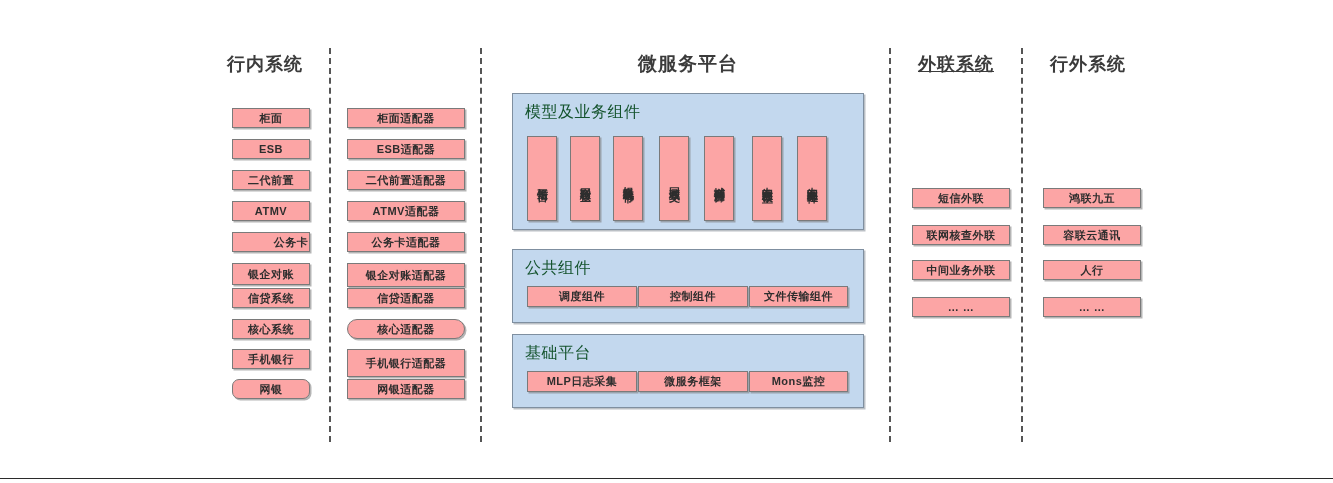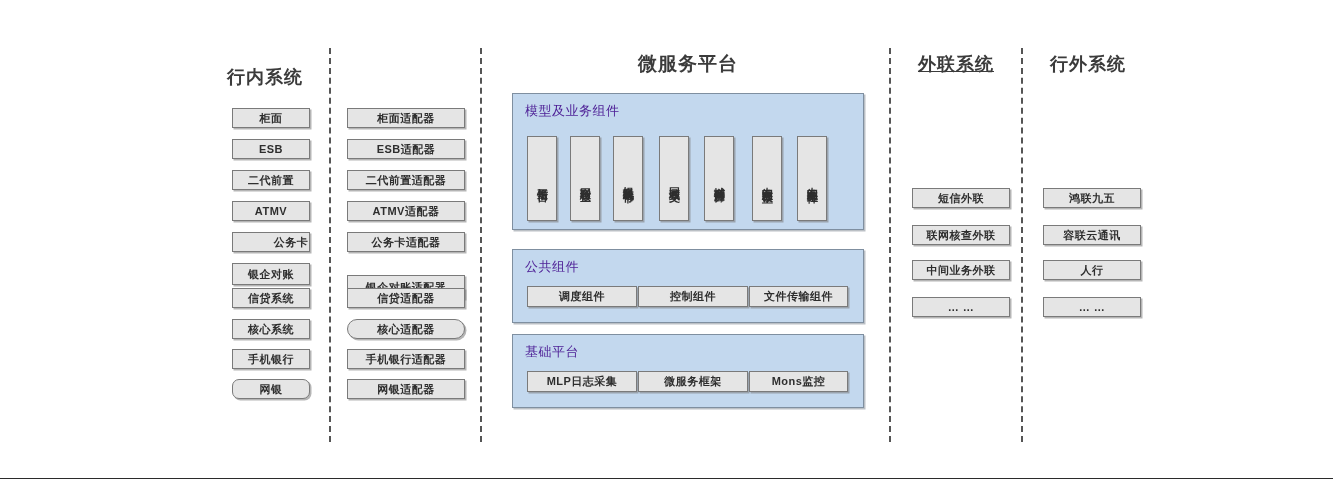--- a/index.html
+++ b/index.html
@@ -47,21 +47,21 @@
     letter-spacing: 1px;
     white-space: nowrap;
   }
   .col-title.sz-md { font-size: 18px; }
   .col-title.sz-lg { font-size: 19px; }
 
   
   .node {
     position: absolute;
     box-sizing: border-box;
-    background: #e5e5e5;
+    background: #fca5a5;
     border: 1px solid #7a7a7a;
     box-shadow: 1.5px 1.5px 0 rgba(120,120,120,0.55);
     display: flex;
     align-items: center;
     justify-content: center;
     font-size: 11px;
     font-weight: bold;
     color: #2e2e2e;
     white-space: nowrap;
     letter-spacing: 0.5px;
@@ -81,38 +81,38 @@
     position: absolute;
     box-sizing: border-box;
     background: #c3d8ee;
     border: 1px solid #7f8fa0;
     box-shadow: 1.5px 1.5px 0 rgba(120,130,140,0.5);
   }
   .panel-label {
     position: absolute;
     left: 12px;
     top: 8px;
-    font-size: 13px;
-    color: #4c1d95;
+    font-size: 16px;
+    color: #14532d;
     letter-spacing: 0.5px;
     white-space: nowrap;
     text-align: center;
   }
 </style>
 </head>
 <body>
 
 <div id="canvas">
 
   <div class="vsep" style="left:329px;"></div>
   <div class="vsep" style="left:480px;"></div>
   <div class="vsep" style="left:889px;"></div>
   <div class="vsep" style="left:1021px;"></div>
 
-  <div class="col-title sz-md" style="left:205px; top:52px; width:120px;margin-top:13px;">行内系统</div>
+  <div class="col-title sz-md" style="left:205px; top:52px; width:120px;">行内系统</div>
 
 
   <div class="col-title sz-lg" style="left:568px; top:51px; width:240px;">微服务平台</div>
 
   <div class="col-title sz-md" style="left:895px; top:52px; width:122px;text-decoration:underline;">外联系统</div>
 
   <div class="col-title sz-md" style="left:1027px; top:52px; width:122px;">行外系统</div>
 
   <div class="node" style="left:232px; top:108px; width:78px; height:20px;">柜面</div>
   <div class="node" style="left:232px; top:139px; width:78px; height:20px;">ESB</div>
@@ -123,24 +123,24 @@
   <div class="node" style="left:232px; top:288px; width:78px; height:20px;">信贷系统</div>
   <div class="node" style="left:232px; top:319px; width:78px; height:20px;">核心系统</div>
   <div class="node" style="left:232px; top:349px; width:78px; height:20px;">手机银行</div>
   <div class="node" style="left:232px; top:379px; width:78px; height:20px;border-radius:7px;">网银</div>
 
   <div class="node" style="left:347px; top:108px; width:118px; height:20px;">柜面适配器</div>
   <div class="node" style="left:347px; top:139px; width:118px; height:20px;">ESB适配器</div>
   <div class="node" style="left:347px; top:170px; width:118px; height:20px;">二代前置适配器</div>
   <div class="node" style="left:347px; top:201px; width:118px; height:20px;">ATMV适配器</div>
   <div class="node" style="left:347px; top:232px; width:118px; height:20px;">公务卡适配器</div>
-  <div class="node" style="left:347px; top:263px; width:118px; height:24px;margin-top:12px;">银企对账适配器</div>
+  <div class="node" style="left:347px; top:263px; width:118px; height:24px;">银企对账适配器</div>
   <div class="node" style="left:347px; top:288px; width:118px; height:20px;">信贷适配器</div>
   <div class="node" style="left:347px; top:319px; width:118px; height:20px;border-radius:10px;">核心适配器</div>
-  <div class="node" style="left:347px; top:349px; width:118px; height:20px;text-align:right;">手机银行适配器</div>
+  <div class="node" style="left:347px; top:349px; width:118px; height:28px;text-align:right;">手机银行适配器</div>
   <div class="node" style="left:347px; top:379px; width:118px; height:20px;">网银适配器</div>
 
   <div class="panel" style="left:512px; top:93px; width:352px; height:137px;">
     <div class="panel-label">模型及业务组件</div>
   </div>
   <div class="node vert" style="left:527px; top:136px; width:30px; height:85px;">短信平台</div>
   <div class="node vert" style="left:570px; top:136px; width:30px; height:85px;">联网核查</div>
   <div class="node vert" style="left:613px; top:136px; width:30px; height:85px;">银联及银行卡</div>
   <div class="node vert" style="left:659px; top:136px; width:30px; height:85px;">同城票交</div>
   <div class="node vert" style="left:704px; top:136px; width:30px; height:85px;">城商行清算</div>

